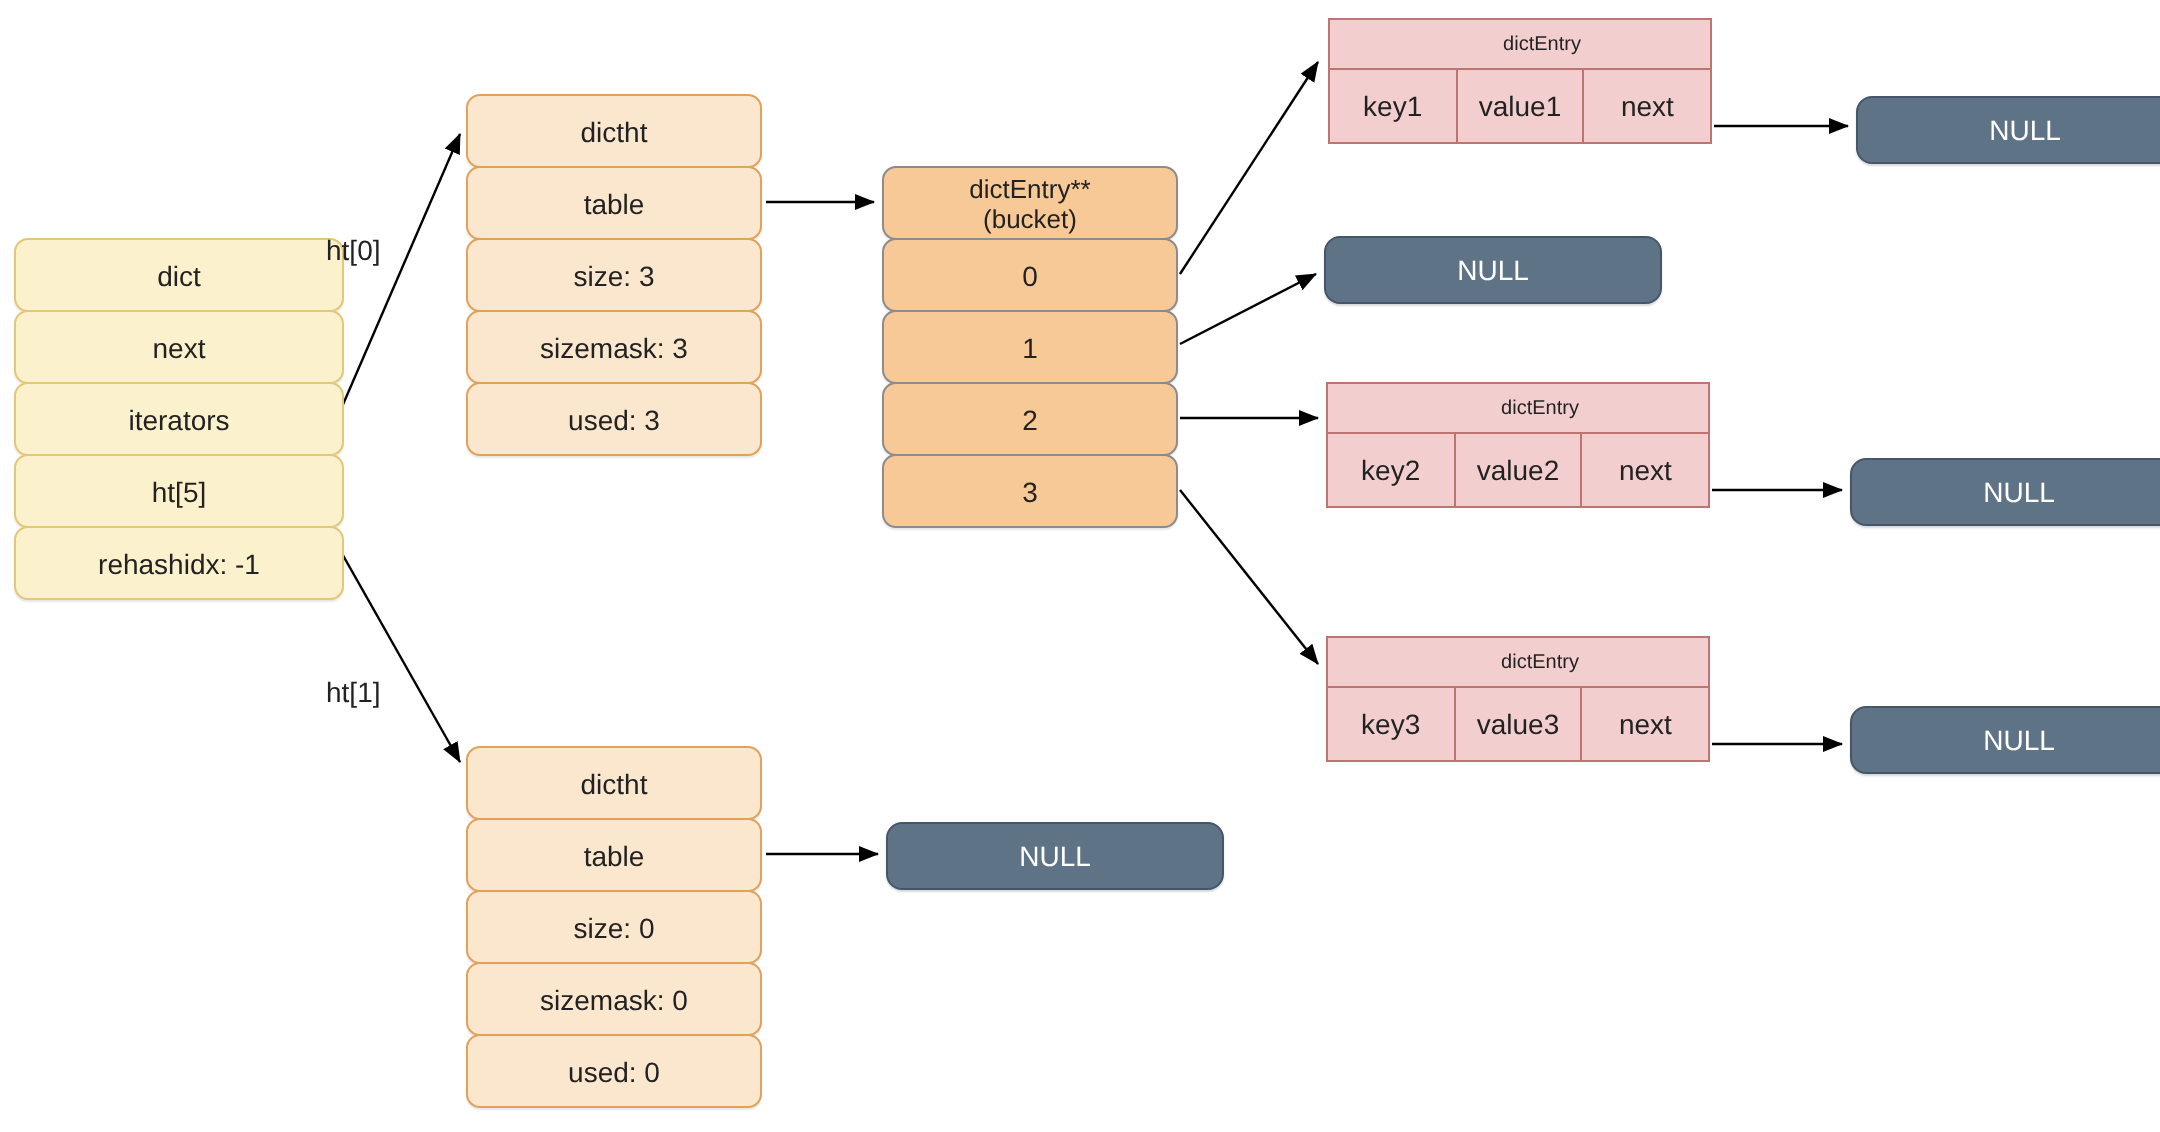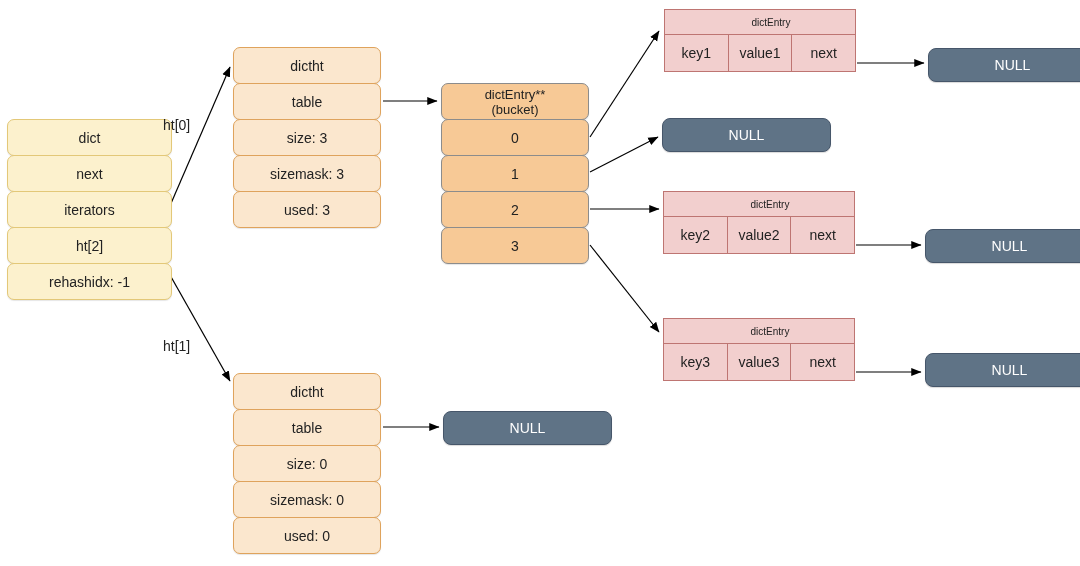--- a/index.html
+++ b/index.html
@@ -74,21 +74,21 @@
     <line x1="857" y1="63" x2="924" y2="63" marker-end="url(#ah)"></line>
     <line x1="856" y1="245" x2="921" y2="245" marker-end="url(#ah)"></line>
     <line x1="856" y1="372" x2="921" y2="372" marker-end="url(#ah)"></line>
     <line x1="383" y1="427" x2="439" y2="427" marker-end="url(#ah)"></line>
   </svg>
 
   <div class="stack yellow" style="left:7px; top:119px; width:165px;">
     <div class="cell">dict</div>
     <div class="cell">next</div>
     <div class="cell">iterators</div>
-    <div class="cell">ht[2]</div>
+    <div class="cell">ht[5]</div>
     <div class="cell">rehashidx: -1</div>
   </div>
 
   <span class="float-label" style="left:163px; top:117px;">ht[0]</span>
   <span class="float-label" style="left:163px; top:338px;">ht[1]</span>
 
   <div class="stack peach" style="left:233px; top:47px; width:148px;">
     <div class="cell">dictht</div>
     <div class="cell">table</div>
     <div class="cell">size: 3</div>

